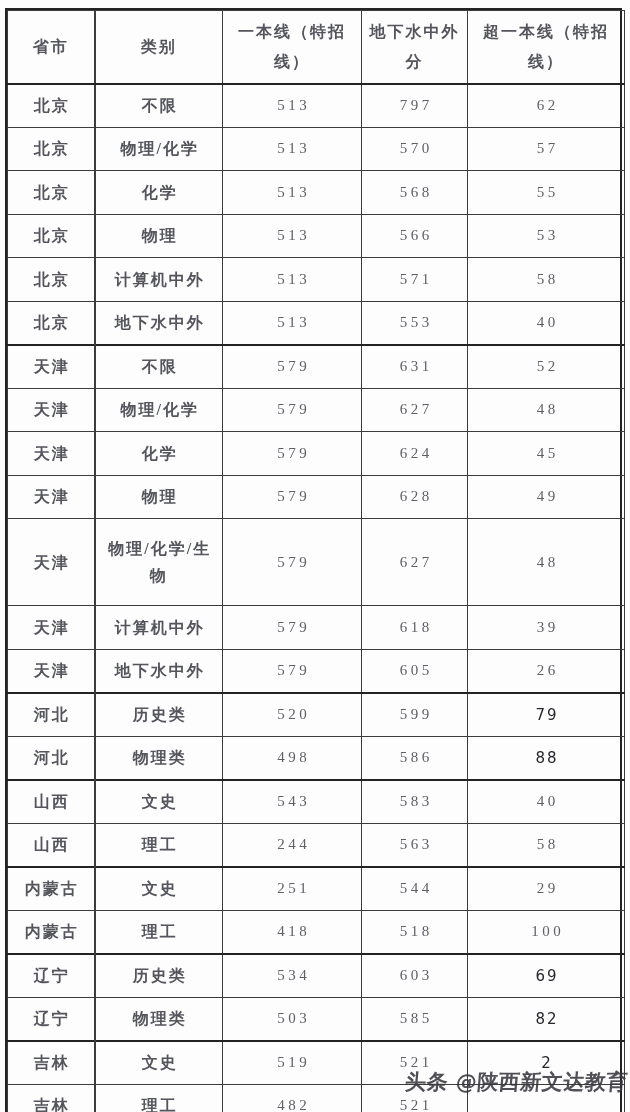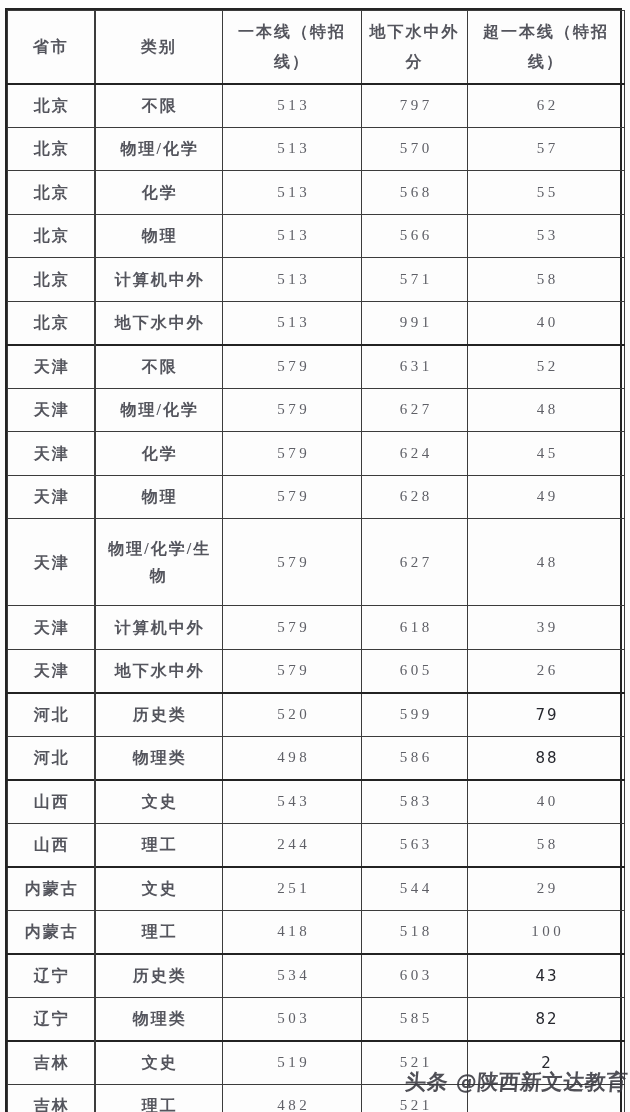--- a/index.html
+++ b/index.html
@@ -171,21 +171,21 @@
     <td class="cjk">北京</td>
     <td class="cjk">计算机中外</td>
     <td class="num">513</td>
     <td class="num">571</td>
     <td class="num">58</td>
   </tr>
           <tr class="data-row">
     <td class="cjk">北京</td>
     <td class="cjk">地下水中外</td>
     <td class="num">513</td>
-    <td class="num">991</td>
+    <td class="num">553</td>
     <td class="num">40</td>
   </tr>
           <tr class="data-row group-start">
     <td class="cjk">天津</td>
     <td class="cjk">不限</td>
     <td class="num">579</td>
     <td class="num">631</td>
     <td class="num">52</td>
   </tr>
           <tr class="data-row">
@@ -270,21 +270,21 @@
     <td class="cjk">理工</td>
     <td class="num">418</td>
     <td class="num">518</td>
     <td class="num">100</td>
   </tr>
           <tr class="data-row group-start">
     <td class="cjk">辽宁</td>
     <td class="cjk">历史类</td>
     <td class="num">534</td>
     <td class="num">603</td>
-    <td class="bold-val">43</td>
+    <td class="bold-val">69</td>
   </tr>
           <tr class="data-row">
     <td class="cjk">辽宁</td>
     <td class="cjk">物理类</td>
     <td class="num">503</td>
     <td class="num">585</td>
     <td class="bold-val">82</td>
   </tr>
           <tr class="data-row group-start">
     <td class="cjk">吉林</td>

